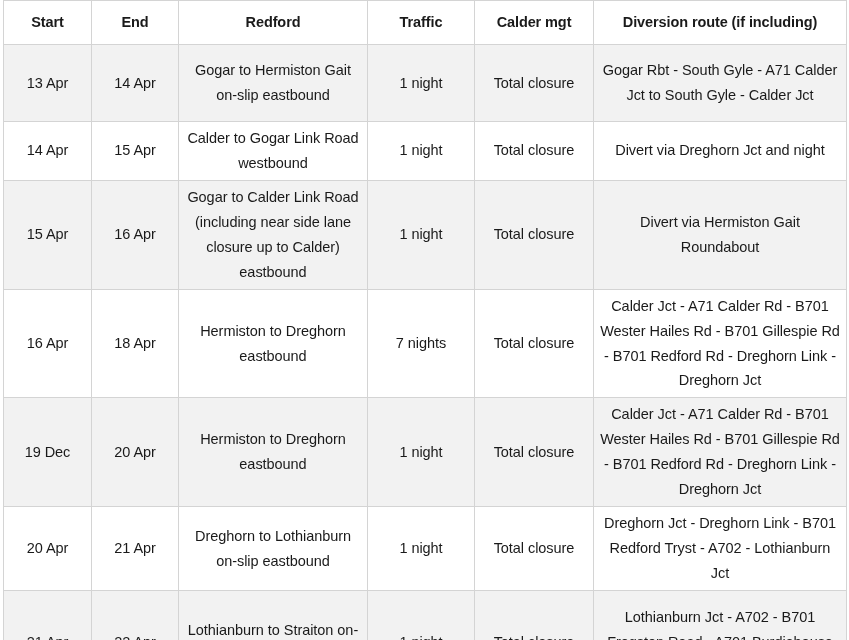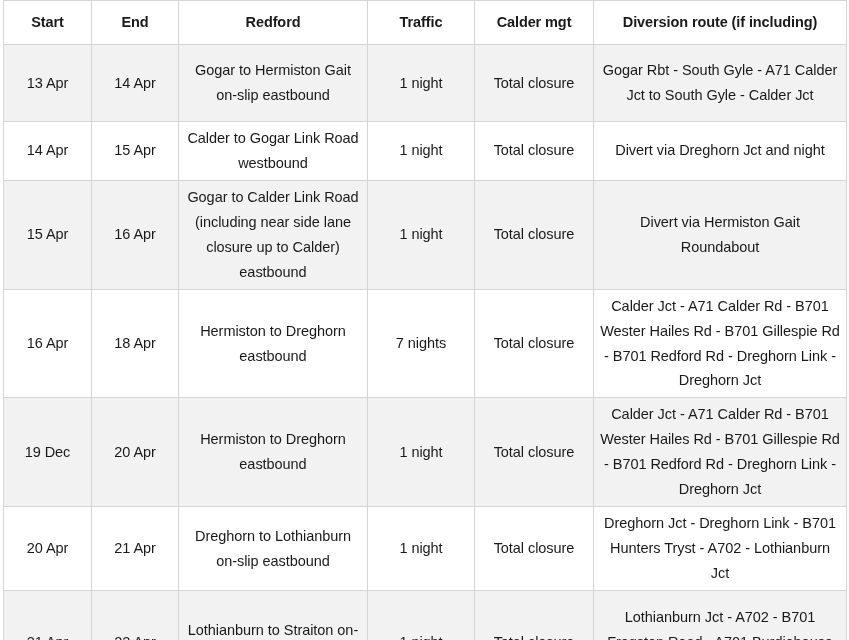--- a/index.html
+++ b/index.html
@@ -135,21 +135,21 @@
           <td>1 night</td>
           <td>Total closure</td>
           <td>Calder Jct - A71 Calder Rd - B701 Wester Hailes Rd - B701 Gillespie Rd - B701 Redford Rd - Dreghorn Link - Dreghorn Jct</td>
         </tr>
         <tr class="band-plain" data-row="5">
           <td>20 Apr</td>
           <td>21 Apr</td>
           <td>Dreghorn to Lothianburn on-slip eastbound</td>
           <td>1 night</td>
           <td>Total closure</td>
-          <td>Dreghorn Jct - Dreghorn Link - B701 Hunters Tryst - A702 - Lothianburn Jct</td>
+          <td>Dreghorn Jct - Dreghorn Link - B701 Redford Tryst - A702 - Lothianburn Jct</td>
         </tr>
         <tr class="band-shaded" data-row="6">
           <td>21 Apr</td>
           <td>22 Apr</td>
           <td>Lothianburn to Straiton on-slip eastbound</td>
           <td>1 night</td>
           <td>Total closure</td>
           <td>Lothianburn Jct - A702 - B701 Frogston Road - A701 Burdiehouse Rd - Straiton Jct</td>
         </tr>
       </tbody>

